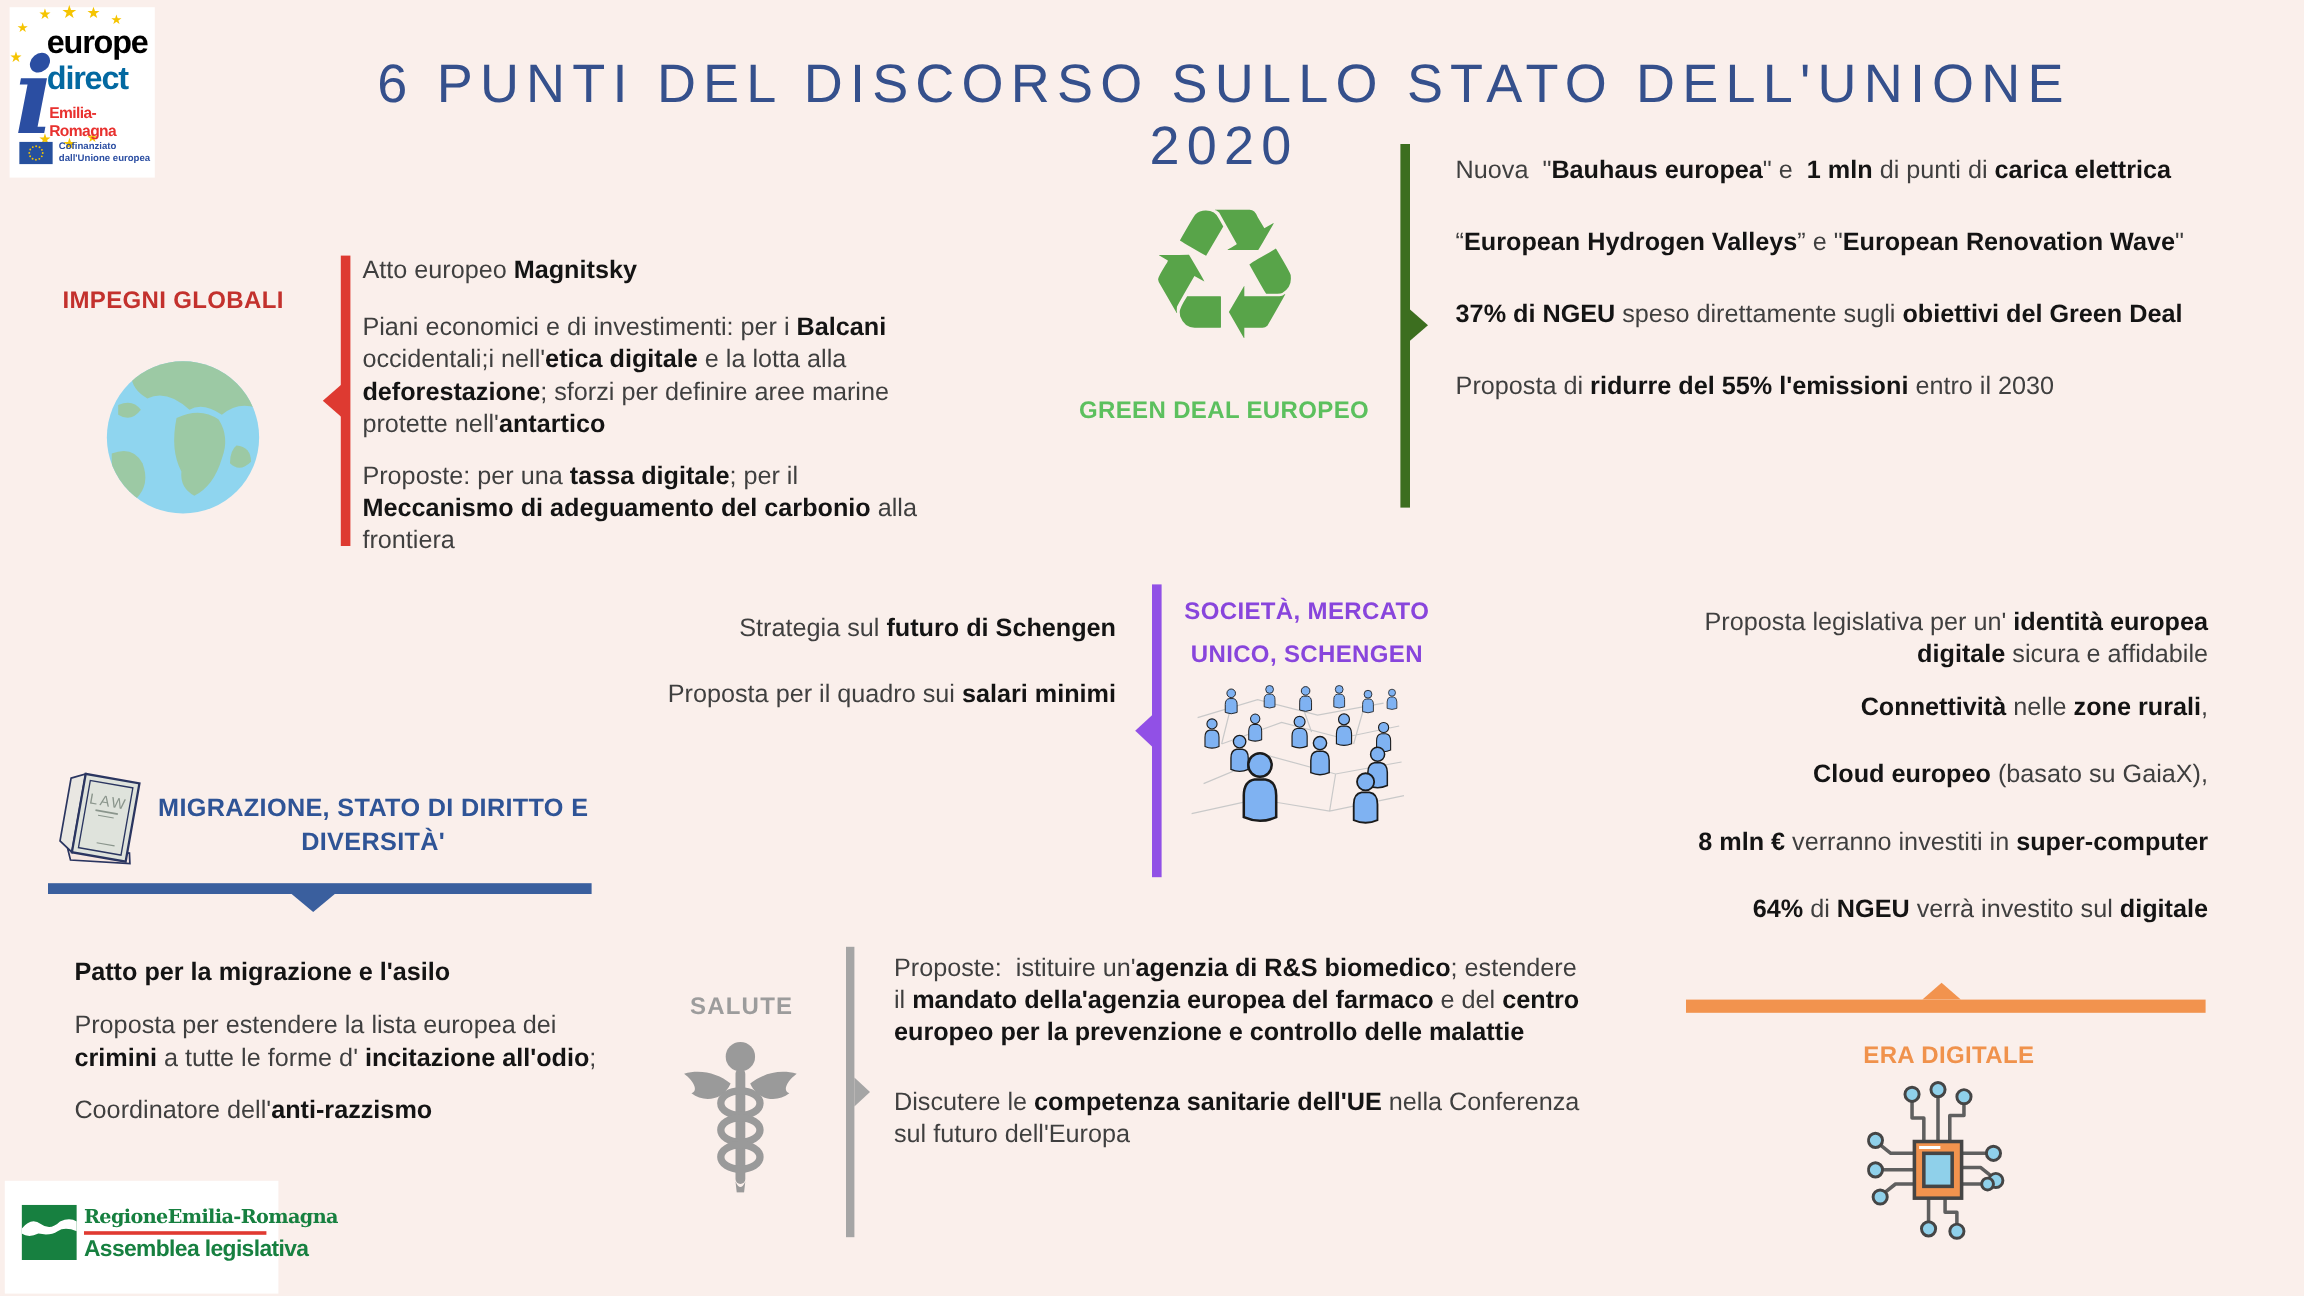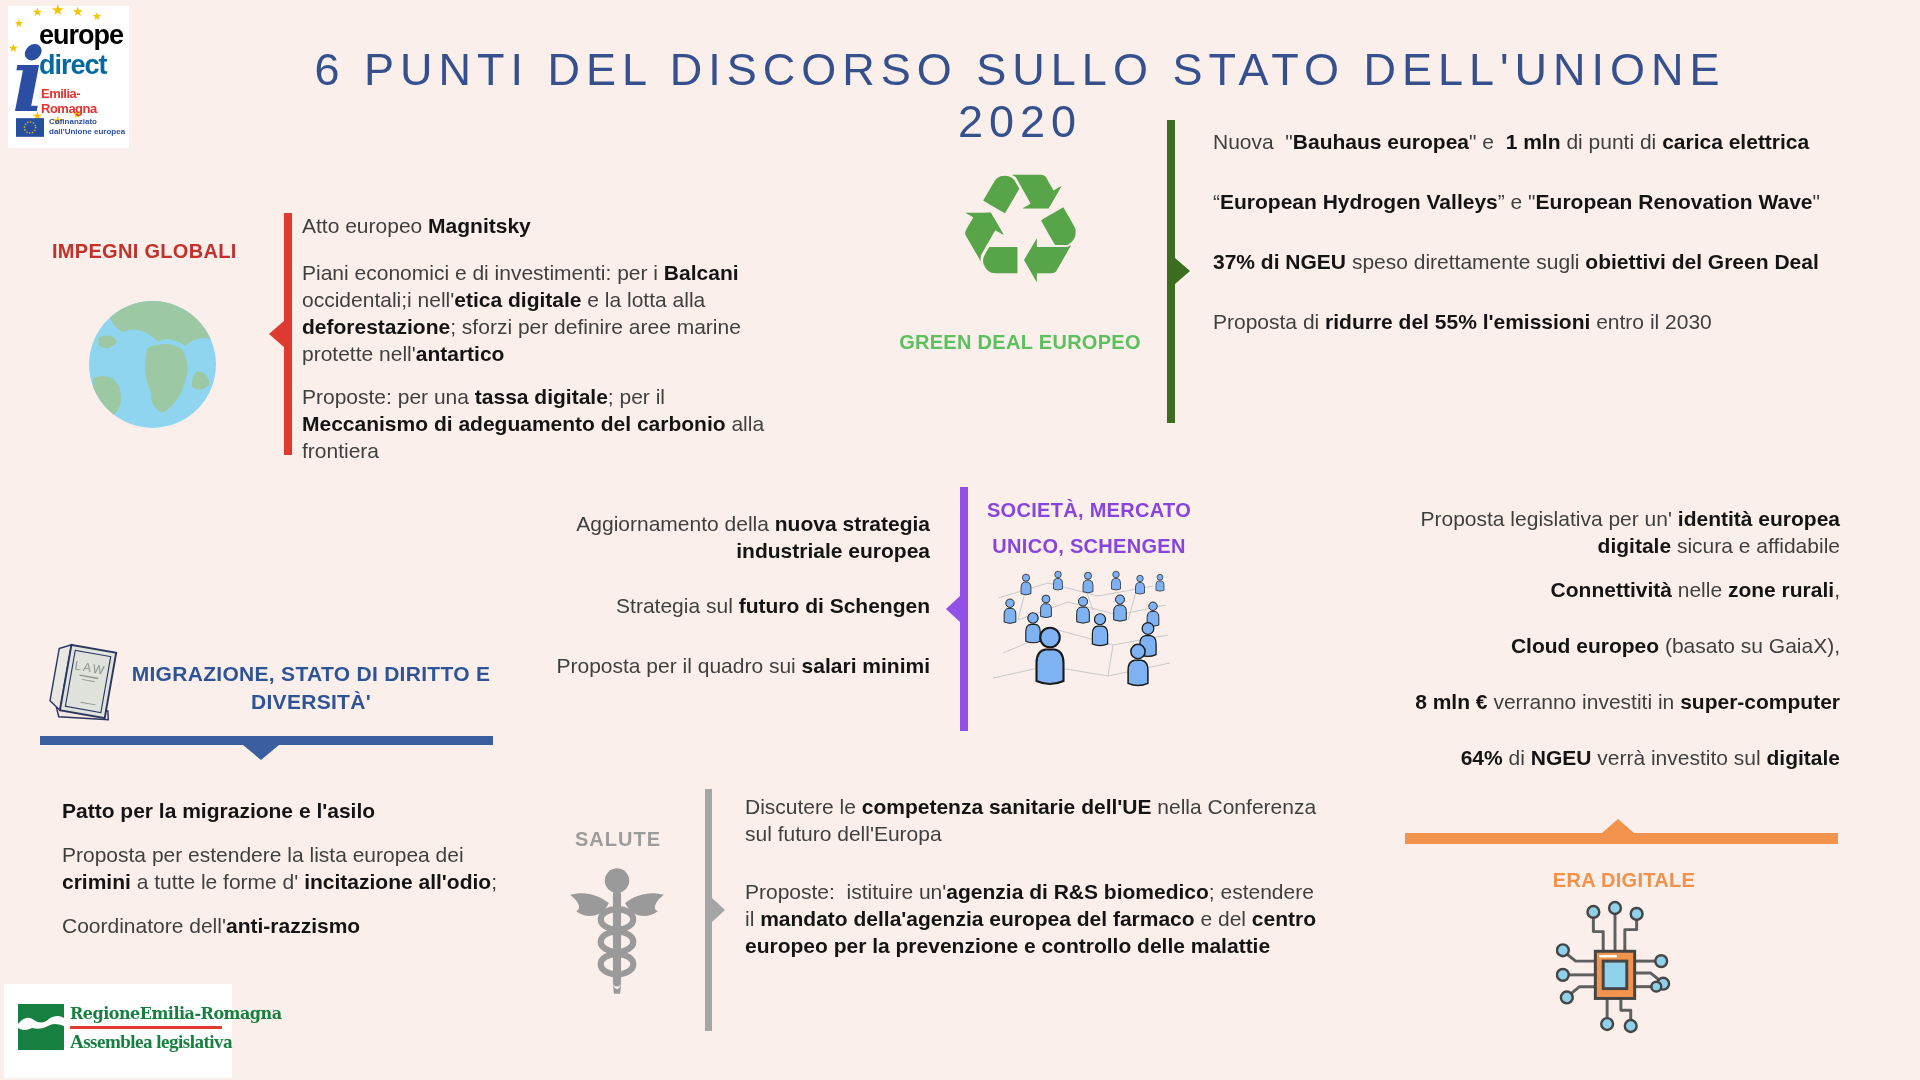--- a/index.html
+++ b/index.html
@@ -78,21 +78,21 @@
   #bar-era{ left:1405px; top:833px; width:433px; height:11px; }
   #arr-era{ left:1602px; top:819px; border-left:16px solid transparent; border-right:16px solid transparent; border-bottom-width:14px; border-bottom-style:solid; }
   #lbl-era{ left:1538px; top:869px; width:172px; text-align:center; }
   .chip-wrap{ position:absolute; left:1556px; top:898px; width:118px; height:138px; }
 
   
   .re-logo{ position:absolute; left:4px; top:984px; width:228px; height:94px; background:#ffffff; }
   .re-emblem{ position:absolute; left:14px; top:20px; width:46px; height:46px; }
   .re-line1{ position:absolute; left:66px; top:20px; font-family:"DejaVu Serif",serif; font-weight:700; font-size:16px; color:#178040; letter-spacing:-0.5px; white-space:nowrap; }
   .re-rule{ position:absolute; left:66px; top:42px; width:152px; height:3px; background:#E03A31; }
-  .re-line2{ position:absolute; left:66px; top:47px; font-family:Liberation Serif, serif; font-weight:700; font-size:19px; color:#178040; letter-spacing:-0.5px; white-space:nowrap; }
+  .re-line2{ position:absolute; left:66px; top:47px; font-family:Liberation Sans, sans-serif; font-weight:700; font-size:19px; color:#178040; letter-spacing:-0.5px; white-space:nowrap; }
 </style>
 </head>
 <body>
 
 <div class="canvas" style="background: rgb(250, 239, 235);">
 
   <div class="ed-logo">
     <span class="ed-star" style="left:24px;top:0;font-size:12px;">★</span>
     <span class="ed-star" style="left:43px;top:-3px;font-size:15px;">★</span>
     <span class="ed-star" style="left:64px;top:-1px;font-size:13px;">★</span>
@@ -147,21 +147,20 @@
   <div class="vbar" id="bar-green" style="background: rgb(60, 110, 31);"></div>
   <div class="arr" id="arr-green" style="border-left-color: rgb(60, 110, 31);"></div>
   <div class="items" id="green-items">
     <p class="nw">Nuova&nbsp; "<b>Bauhaus europea</b>" e&nbsp; <b>1 mln</b> di punti di <b>carica elettrica</b></p>
     <p class="nw">“<b>European Hydrogen Valleys</b>” e "<b>European Renovation Wave</b>"</p>
     <p class="nw"><b>37% di NGEU</b> speso direttamente sugli <b>obiettivi del Green Deal</b></p>
     <p class="nw">Proposta di <b>ridurre del 55% l'emissioni</b> entro il 2030</p>
   </div>
 
   <div class="items" id="societa-items">
-    <p>Aggiornamento della <b>nuova strategia industriale europea</b></p>
     <p class="nw">Strategia sul <b>futuro di Schengen</b></p>
     <p class="nw">Proposta per il quadro sui <b>salari minimi</b></p>
   </div>
   <div class="vbar" id="bar-societa" style="background: rgb(145, 80, 230);"></div>
   <div class="arr" id="arr-societa" style="border-right-color: rgb(145, 80, 230);"></div>
   <div class="sec-label" id="lbl-societa" style="color: rgb(136, 69, 220);">SOCIETÀ, MERCATO UNICO, SCHENGEN</div>
   <div class="people-wrap">
     <svg viewBox="0 0 185 135" width="185" height="135">
       <defs>
         <g id="prs">
@@ -231,22 +230,22 @@
       <g fill="none" stroke="#9A9A9A" stroke-width="6">
         <ellipse cx="50" cy="52" rx="16" ry="10"></ellipse>
         <ellipse cx="50" cy="74" rx="16" ry="10"></ellipse>
         <ellipse cx="50" cy="96" rx="16" ry="10"></ellipse>
       </g>
     </svg>
   </div>
   <div class="vbar" id="bar-salute" style="background: rgb(165, 165, 165);"></div>
   <div class="arr" id="arr-salute" style="border-left-color: rgb(165, 165, 165);"></div>
   <div class="items" id="salute-items">
+    <p>Proposte:&nbsp; istituire un'<b>agenzia di R&amp;S biomedico</b>; estendere il <b>mandato della'agenzia europea del farmaco</b> e del <b>centro europeo per la prevenzione e controllo delle malattie</b></p>
     <p>Discutere le <b>competenza sanitarie dell'UE</b> nella Conferenza sul futuro dell'Europa</p>
-    <p>Proposte:&nbsp; istituire un'<b>agenzia di R&amp;S biomedico</b>; estendere il <b>mandato della'agenzia europea del farmaco</b> e del <b>centro europeo per la prevenzione e controllo delle malattie</b></p>
   </div>
 
   <div class="items" id="era-items">
     <p>Proposta legislativa per un' <b>identità europea digitale</b> sicura e affidabile</p>
     <p class="nw"><b>Connettività</b> nelle <b>zone rurali</b>,</p>
     <p class="nw"><b>Cloud europeo</b> (basato su GaiaX),</p>
     <p class="nw"><b>8 mln €</b> verranno investiti in <b>super-computer</b></p>
     <p class="nw"><b>64%</b> di <b>NGEU</b> verrà investito sul <b>digitale</b></p>
   </div>
   <div class="hbar" id="bar-era" style="background: rgb(242, 147, 78);"></div>

